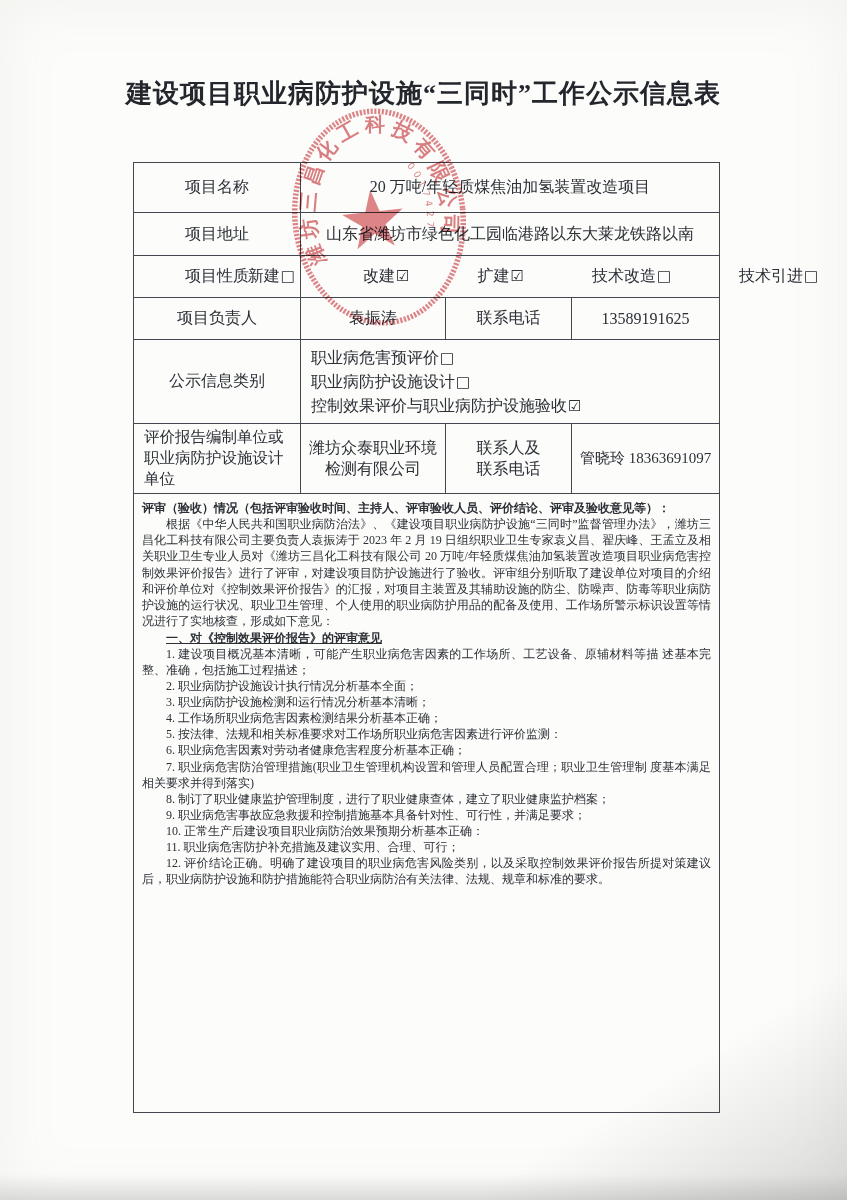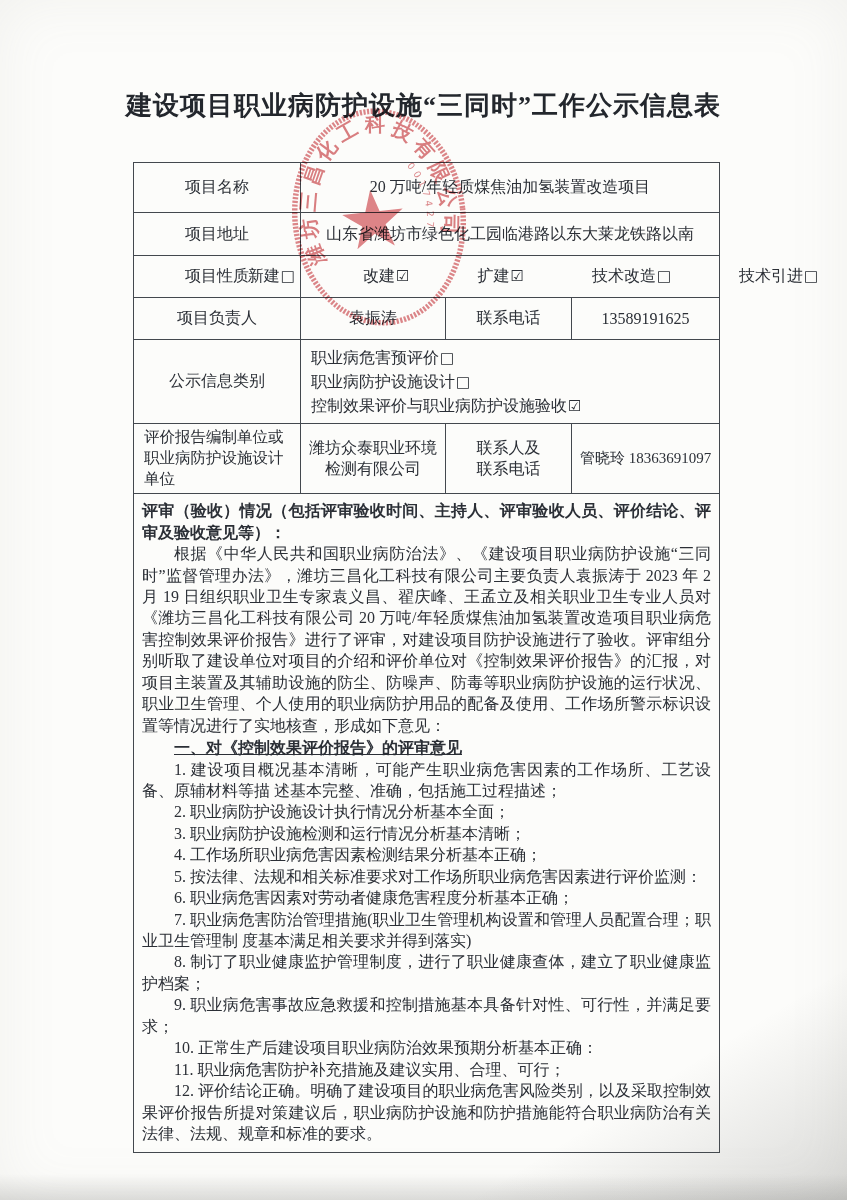--- a/index.html
+++ b/index.html
@@ -20,21 +20,21 @@
     position:absolute;right:0;bottom:0;width:420px;height:260px;
     background:linear-gradient(to bottom right,rgba(0,0,0,0) 55%,rgba(95,95,92,0.22) 100%);
     pointer-events:none;
   }
   .scan-shadow-bottom{
     position:absolute;left:0;bottom:0;width:100%;height:26px;
     background:linear-gradient(to bottom,rgba(0,0,0,0),rgba(90,90,88,0.18));
     pointer-events:none;
   }
   .doc-title{
-    position:absolute;left:0;top:88px;width:847px;
+    position:absolute;left:0;top:76px;width:847px;
     text-align:center;
     font-size:26px;font-weight:bold;
     letter-spacing:1px;
     color:#23272d;
   }
   table.form{
     position:absolute;left:133px;top:162px;
     width:586px;
     border-collapse:collapse;
     table-layout:fixed;
@@ -60,21 +60,21 @@
     font-size:15px;
     padding-left:1px;
   }
   .pub-opts{ padding:4px 2px 4px 4px; line-height:1.45; }
   .review-cell{
     vertical-align:top !important;
     padding:6px 8px 8px 8px !important;
     height:604px;
   }
   .review{
-    font-size:16px; line-height:1.34; text-align:justify;
+    font-size:12px; line-height:1.34; text-align:justify;
   }
   .review .hd{ font-weight:bold; }
   .review .para{ text-indent:2em; }
   .review .sec{ font-weight:bold; text-indent:2em; margin-top:1px;text-decoration:underline; }
   .review .item{ text-indent:2em; }
   .stamp{
     position:absolute; left:288px; top:100px;
     width:182px; height:234px;
     mix-blend-mode:multiply;
     opacity:0.85;

